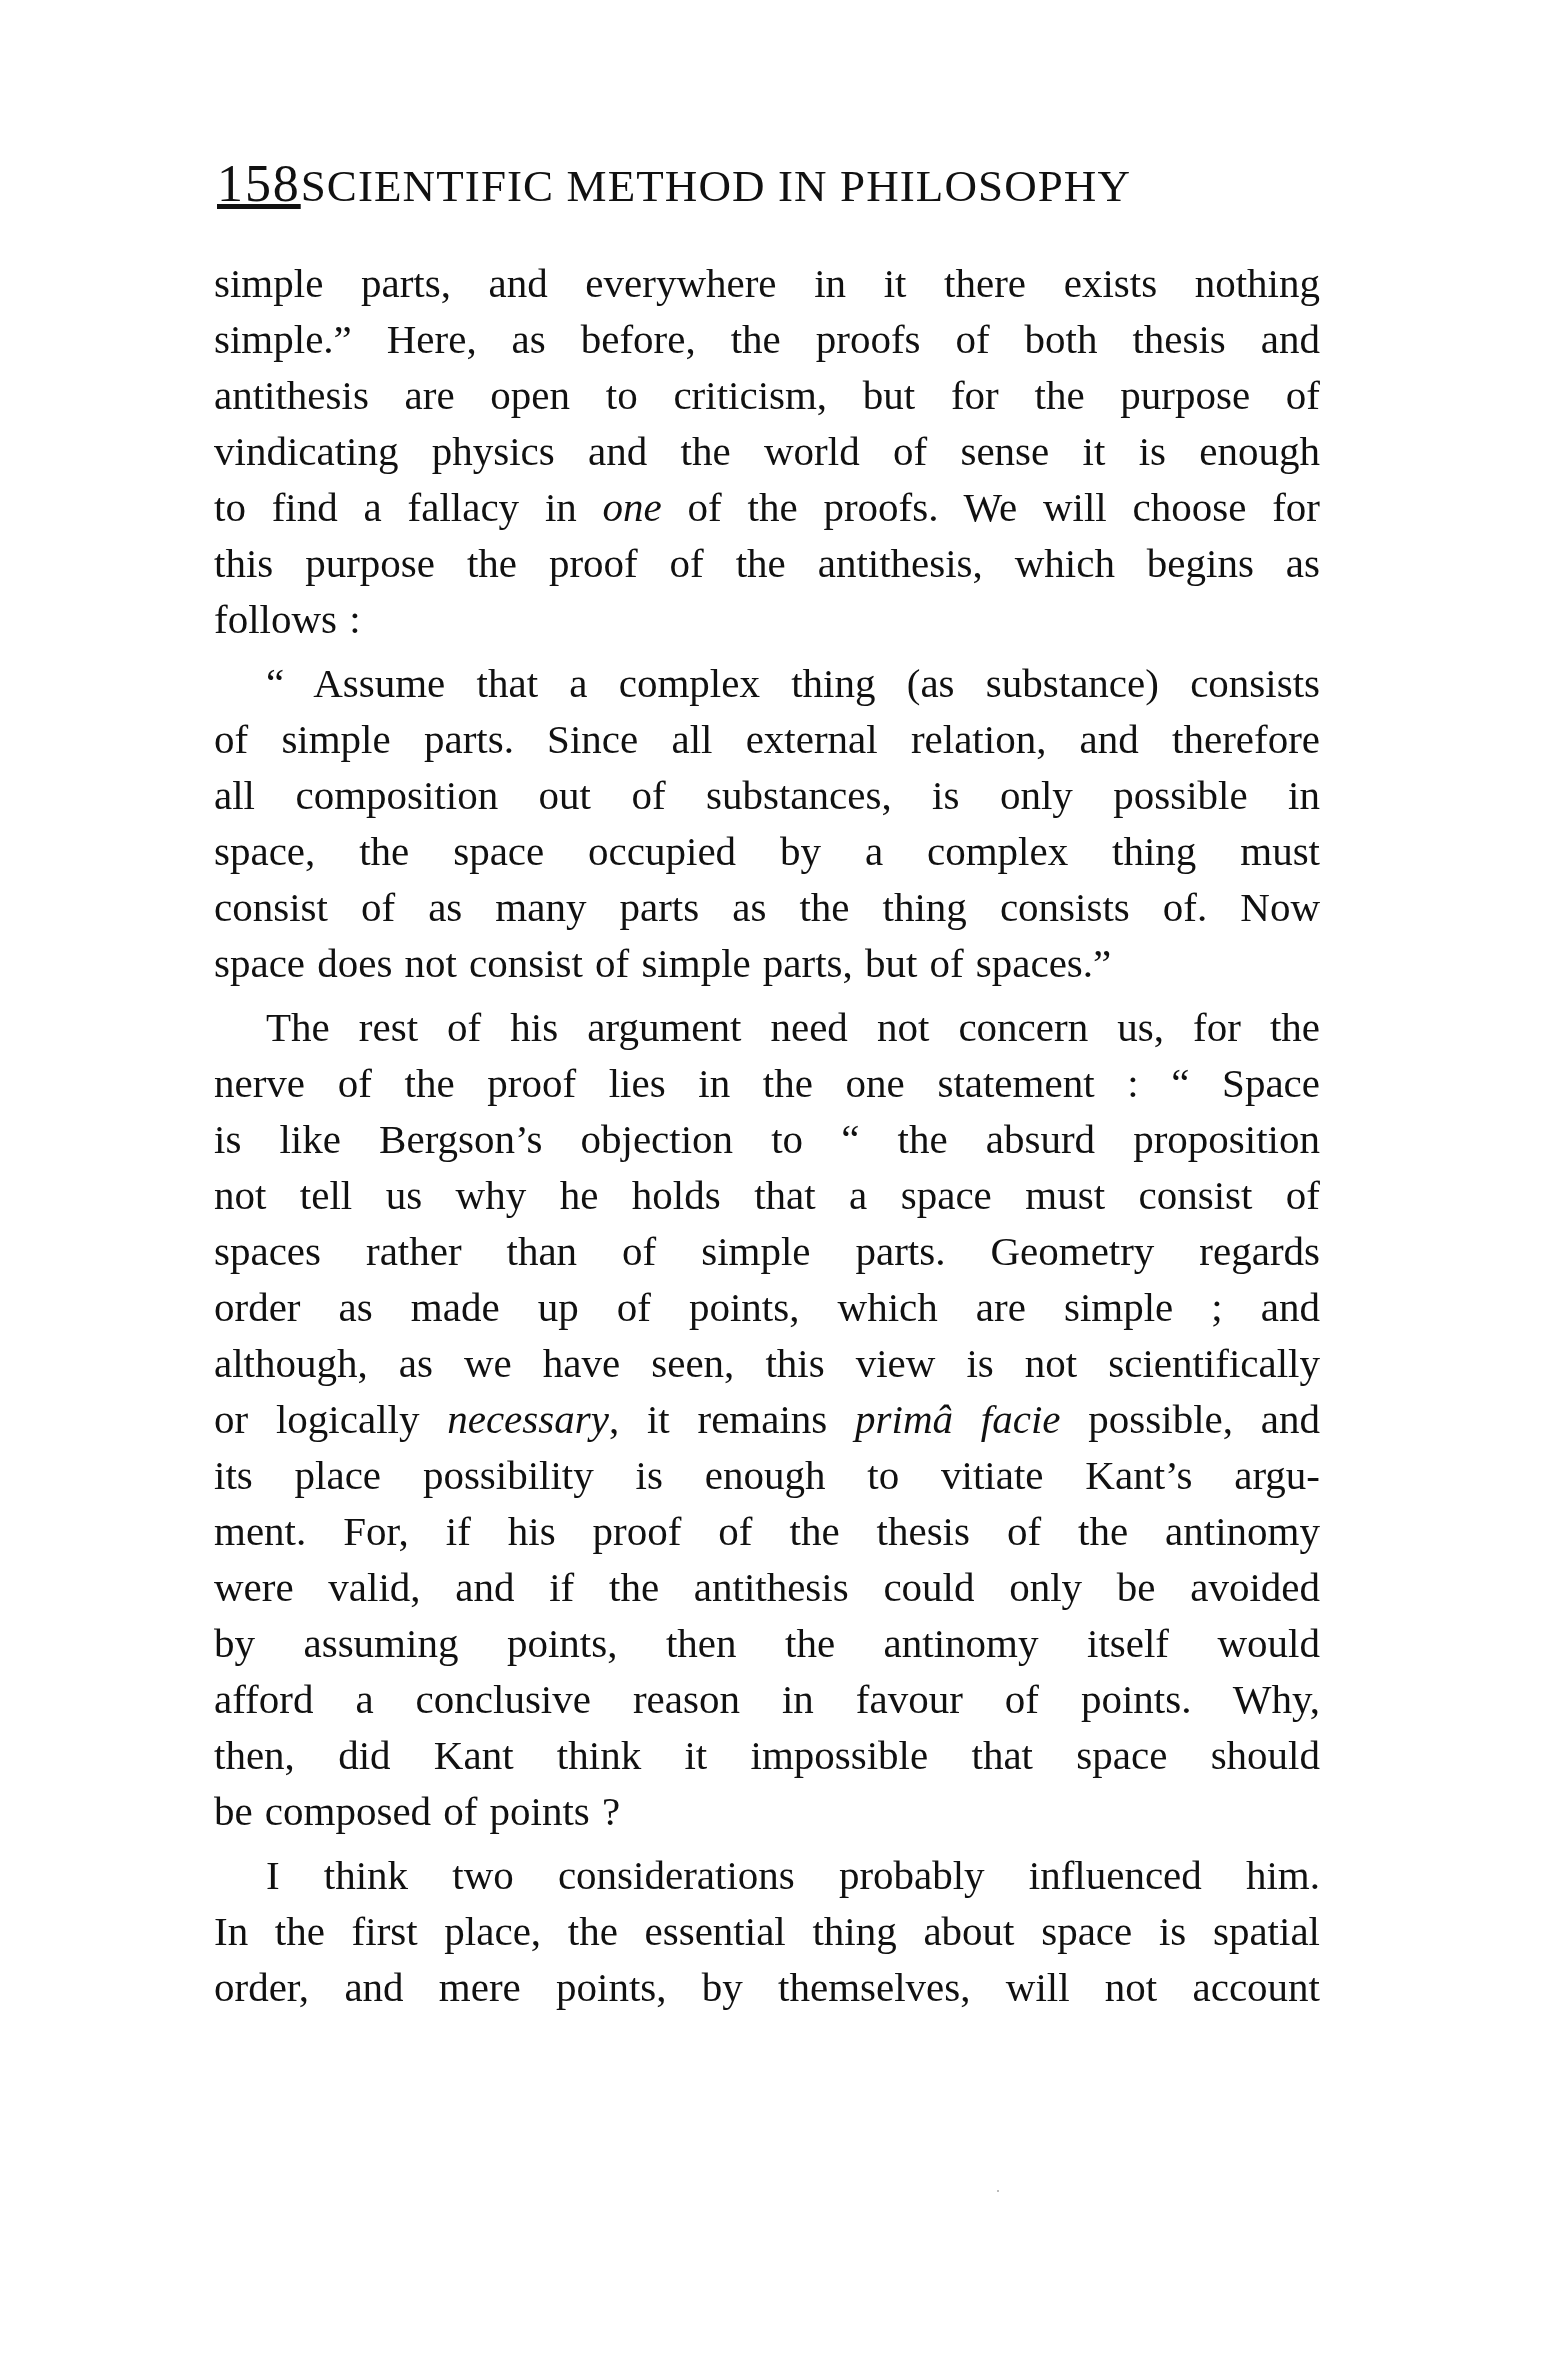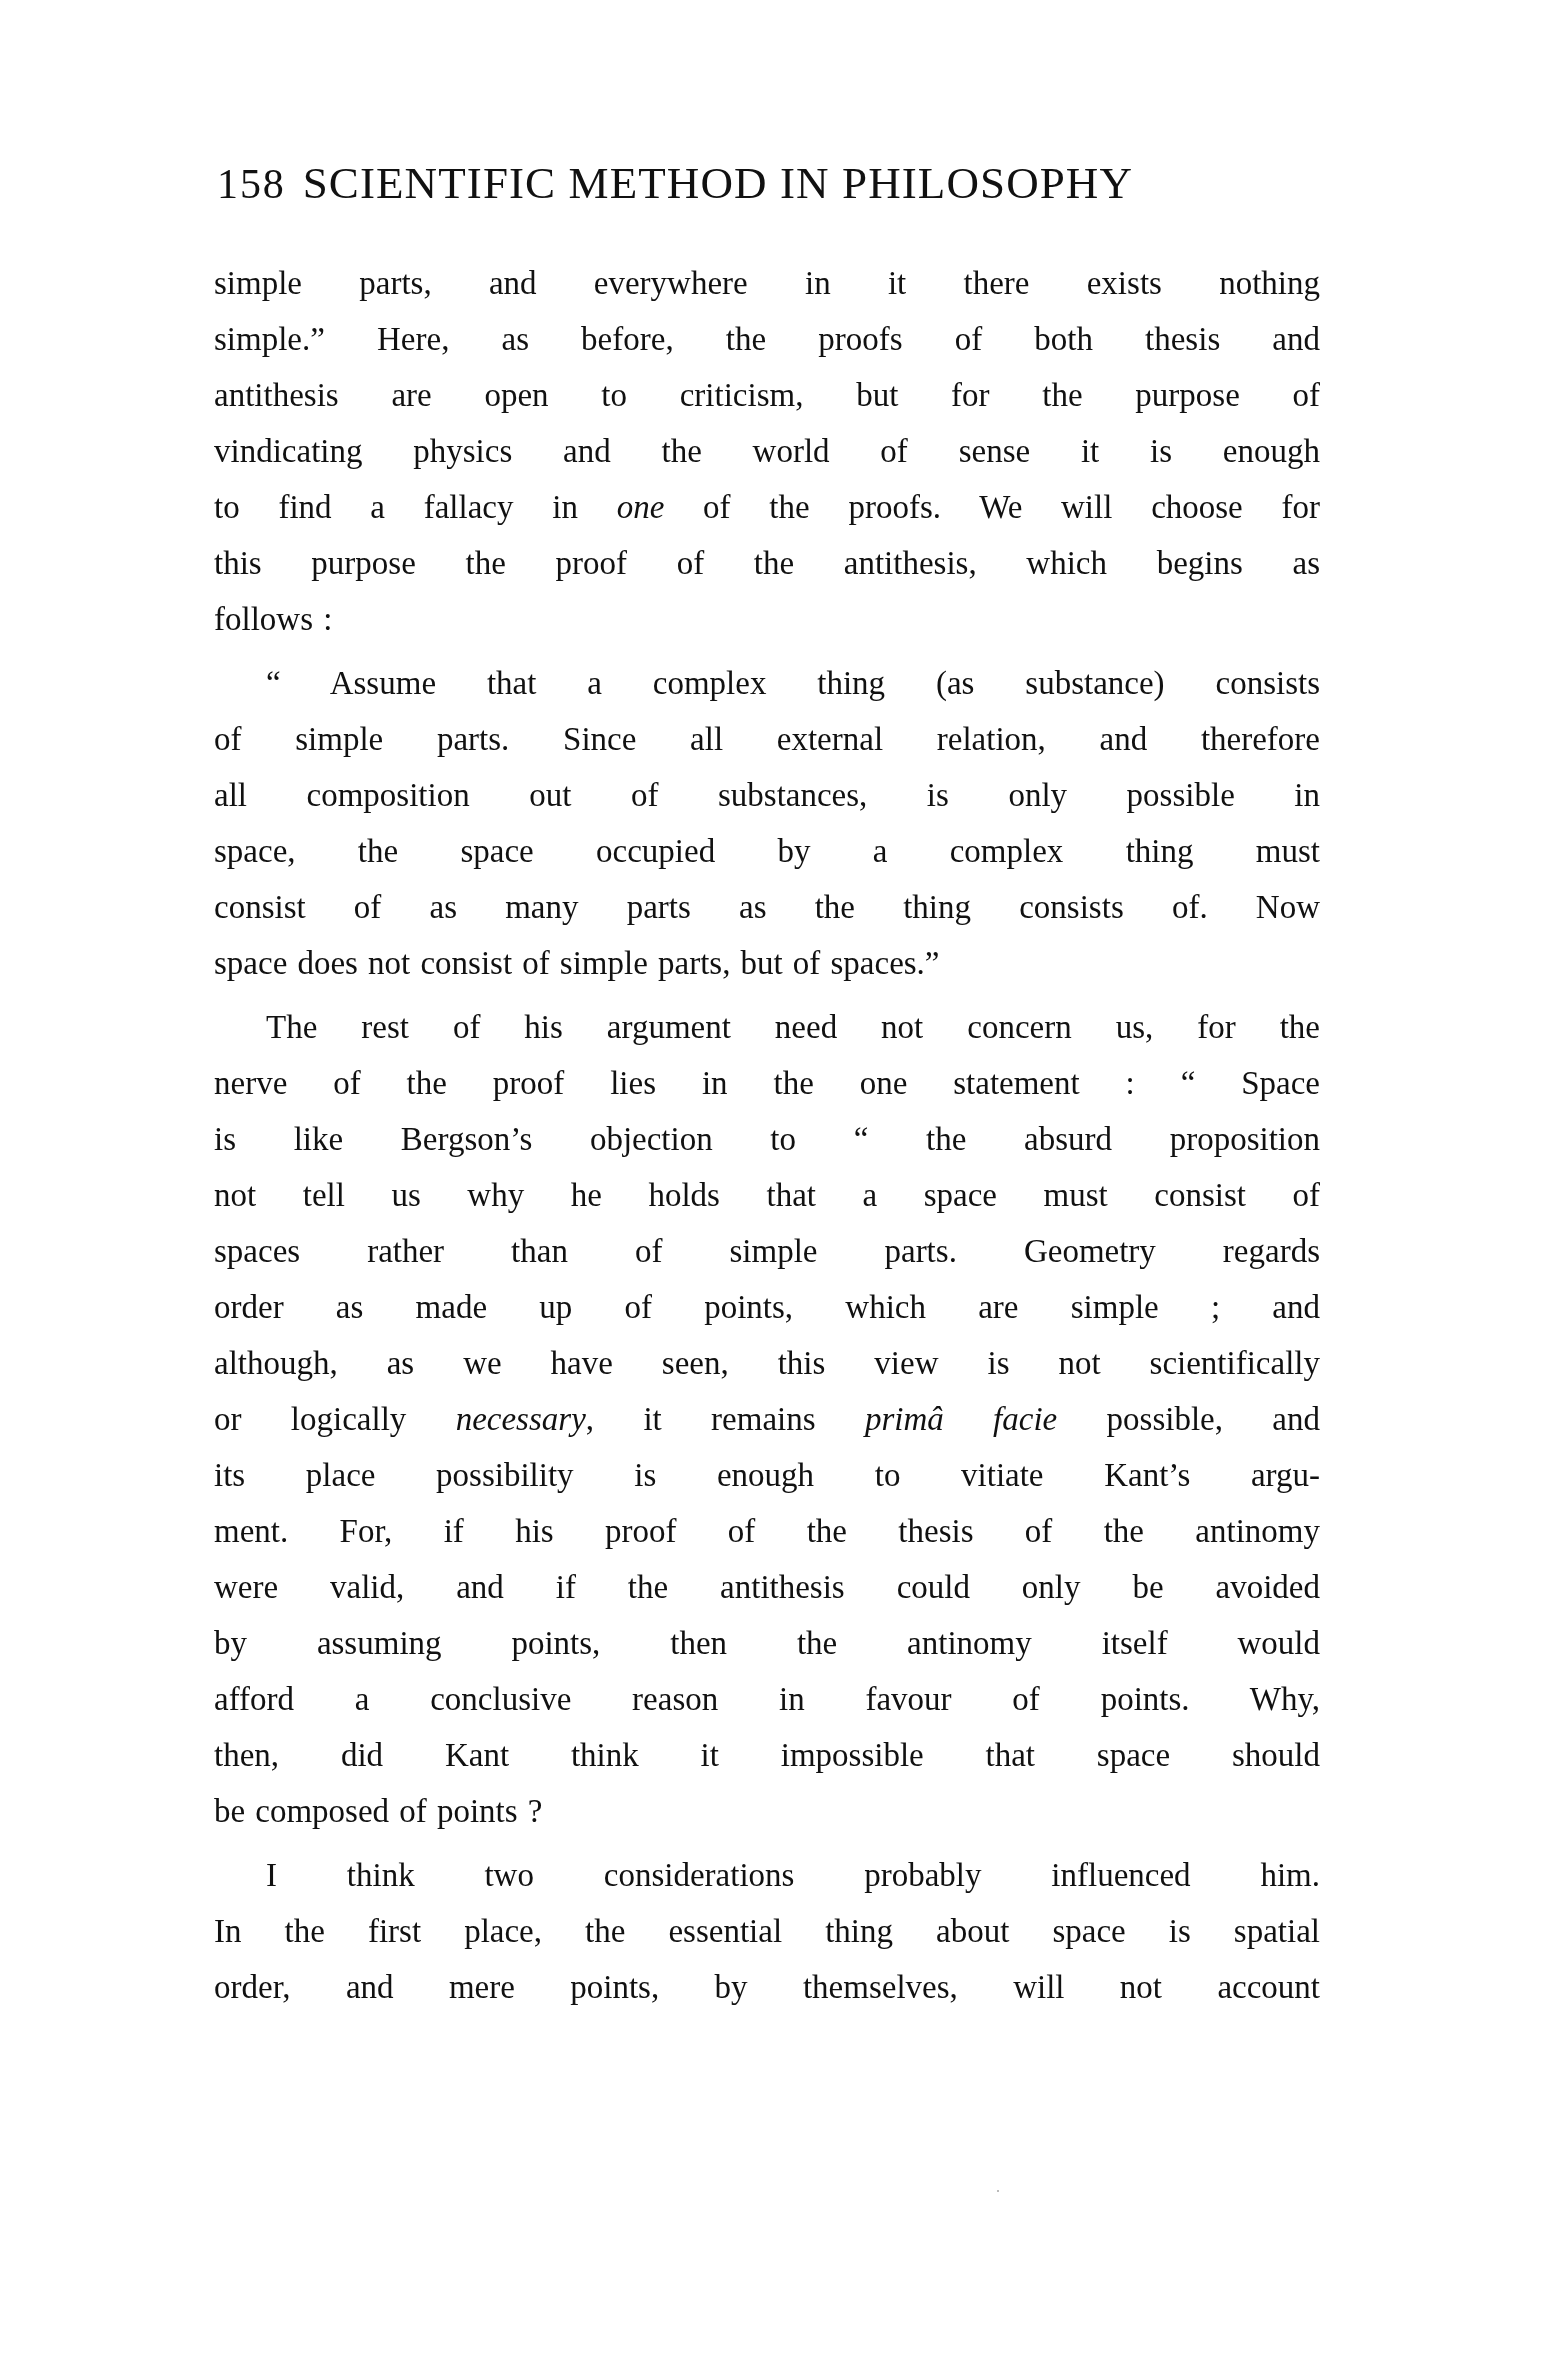--- a/index.html
+++ b/index.html
@@ -26,35 +26,35 @@
     left: 217px;
     top: 155px;
     width: 1103px;
     height: 57px;
     font-size: 45px;
     line-height: 57px;
     letter-spacing: 1.1px;
     white-space: nowrap;
   }
   .running-head .folio {
-    font-size: 42px;
+    font-size: 52px;
     letter-spacing: 1.9px;
-    margin-right: 17px;
+    text-decoration: underline;
   }
   .text-block {
     position: absolute;
     left: 214px;
     top: 255px;
     width: 1106px;
   }
   .line {
     display: block;
     height: 56px;
     line-height: 56px;
-    font-size: 33px;
+    font-size: 41px;
     white-space: nowrap;
     text-align: justify;
     text-align-last: justify;
     word-spacing: 1.9px;
   }
   .line.last {
     text-align-last: left;
   }
   .line.indent {
     padding-left: 52px;

